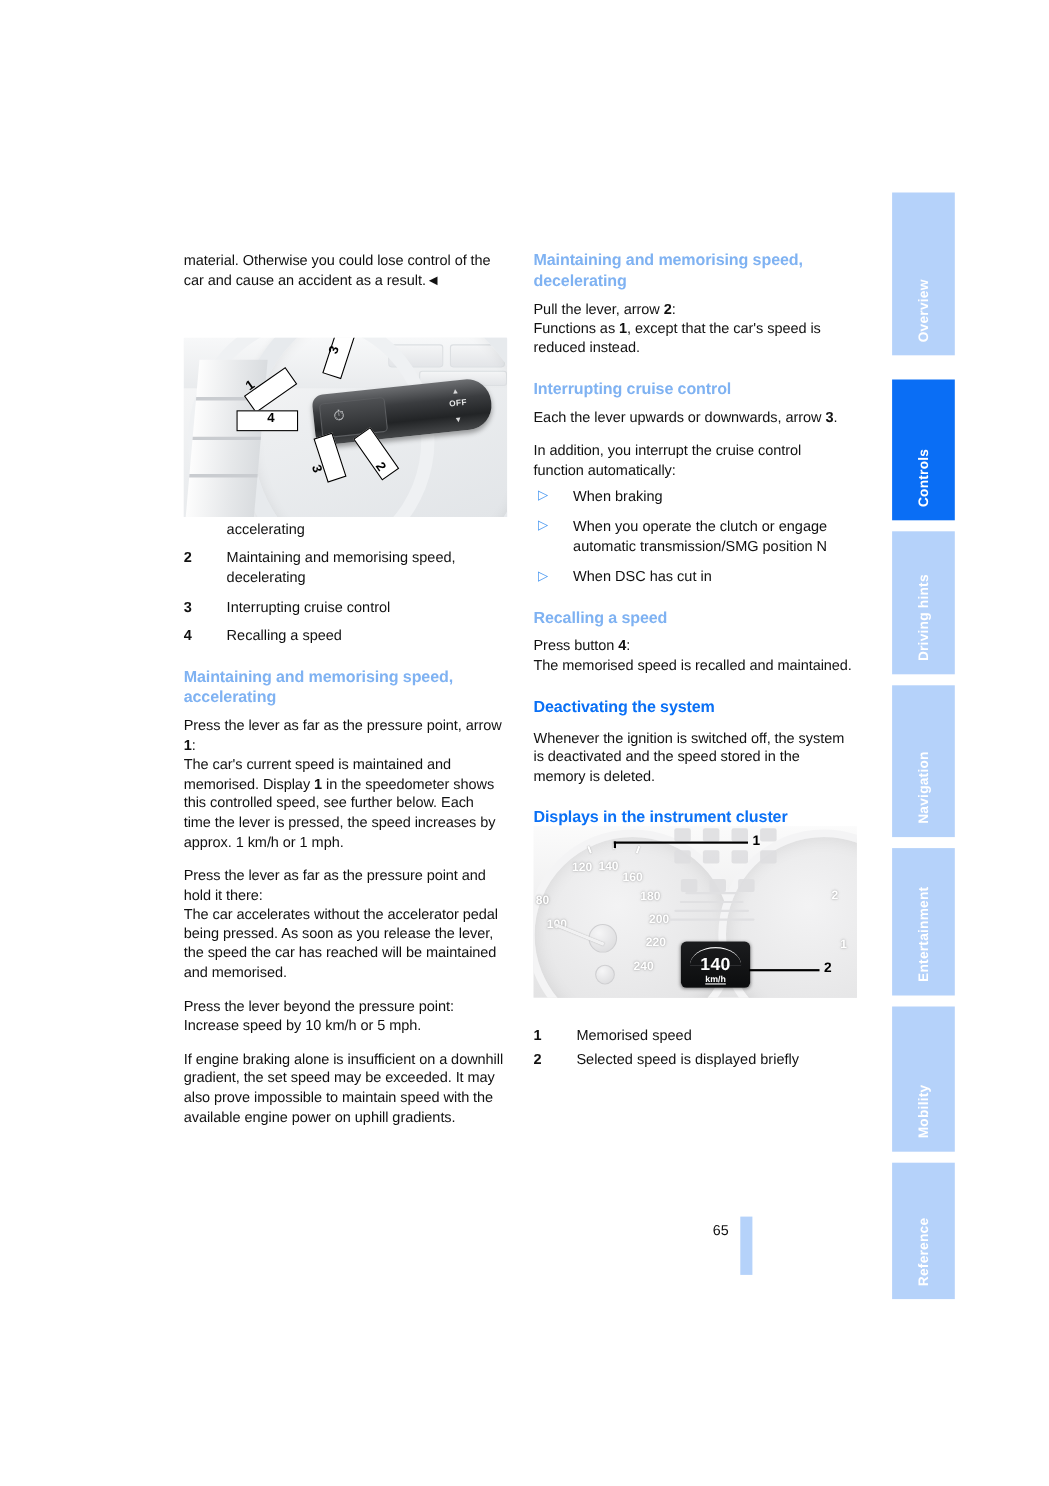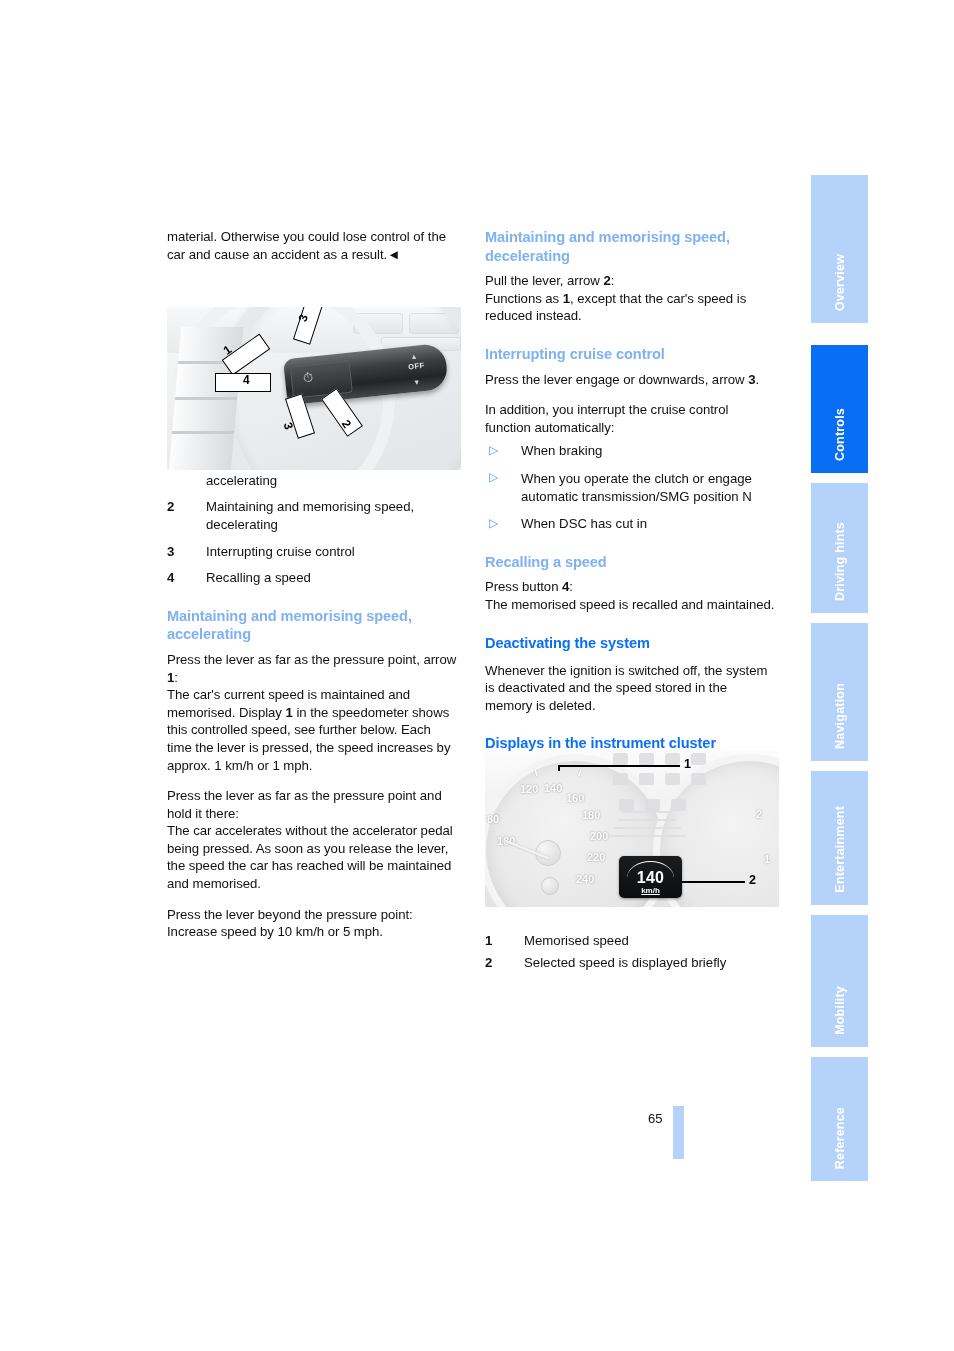--- a/index.html
+++ b/index.html
@@ -400,20 +400,21 @@
     <h3 class="sub-head">Maintaining and memorising speed, accelerating</h3>
 
     <p class="body"><span>Press the lever as far as the pressure point, arrow </span><b>1</b><span>:</span><br><span>The car's current speed is maintained and memorised. Display </span><b>1</b><span> in the speedometer shows this controlled speed, see further below. Each time the lever is pressed, the speed increases by approx. 1 km/h or 1 mph.</span></p>
 
     <p class="body" style="white-space:pre-line">Press the lever as far as the pressure point and hold it there:
 The car accelerates without the accelerator pedal being pressed. As soon as you release the lever, the speed the car has reached will be maintained and memorised.</p>
 
     <p class="body" style="white-space:pre-line">Press the lever beyond the pressure point:
 Increase speed by 10 km/h or 5 mph.</p>
 
+    <p class="body">If engine braking alone is insufficient on a downhill gradient, the set speed may be exceeded. It may also prove impossible to maintain speed with the available engine power on uphill gradients.</p>
   </div>
 
   <div class="figure" id="fig-stalk">
     <div class="dash-top"></div>
     <div class="vent" style="left:186px; top:6px;  width:48px; height:19px;"></div>
     <div class="vent" style="left:242px; top:6px;  width:48px; height:19px;"></div>
     <div class="vent" style="left:214px; top:30px; width:78px; height:12px;"></div>
 
     <div class="wheel-rim"></div>
     <div class="wheel-inner"></div>
@@ -460,21 +461,21 @@
   </div>
 
   <div class="column" id="col-right">
 
     <h3 class="sub-head first">Maintaining and memorising speed, decelerating</h3>
 
     <p class="body"><span>Pull the lever, arrow </span><b>2</b><span>:</span><br><span>Functions as </span><b>1</b><span>, except that the car's speed is reduced instead.</span></p>
 
     <h3 class="sub-head">Interrupting cruise control</h3>
 
-    <p class="body"><span>Press the lever engage or downwards, arrow </span><b>3</b><span>.</span></p>
+    <p class="body"><span>Each the lever upwards or downwards, arrow </span><b>3</b><span>.</span></p>
 
     <p class="body tight">In addition, you interrupt the cruise control function automatically:</p>
 
     <ul class="tri">
       <li>
         <span class="tri-mark">▷</span>
         <span>When braking</span>
       </li>
       <li>
         <span class="tri-mark">▷</span>

